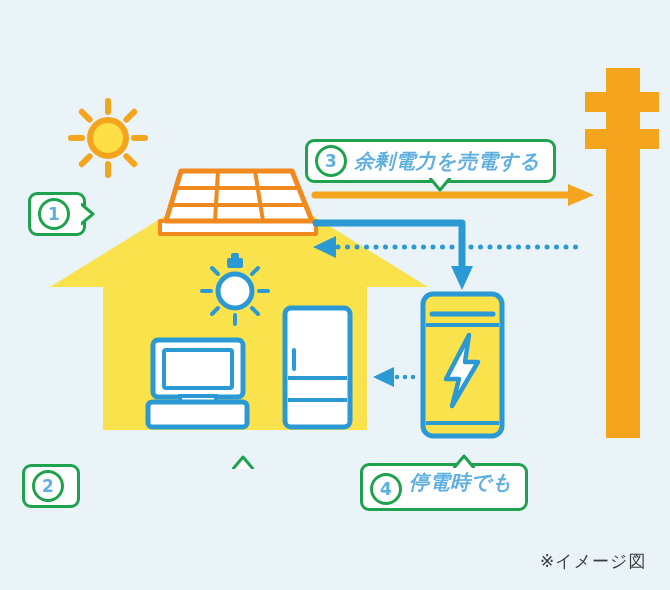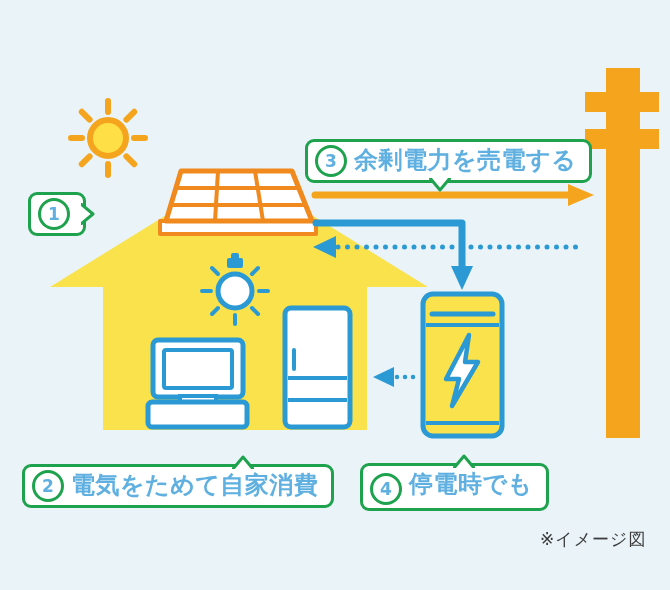--- a/index.html
+++ b/index.html
@@ -27,35 +27,35 @@
     position:absolute;display:flex;align-items:center;gap:7px;
     background:#fff;border:3px solid var(--green);border-radius:9px;
     padding:3px 13px 3px 7px;white-space:nowrap;
   }
   .num{
     flex:none;width:26px;height:26px;border:3px solid var(--green);
     border-radius:50%;display:flex;align-items:center;justify-content:center;
     color:var(--light-blue-text);font-weight:bold;font-size:17px;line-height:1;
   }
   .bubble-text{
-    color:var(--light-blue-text);font-weight:bold;font-size:24px;
-    letter-spacing:.5px;line-height:1.3;
+    color:var(--light-blue-text);font-weight:bold;font-size:20px;
+    letter-spacing:.5px;line-height:1.3;font-style:italic;
   }
   .tail{position:absolute;}
   .tail polygon{fill:#fff;}
   .tail polyline{fill:none;stroke:var(--green);stroke-width:3;stroke-linecap:round;stroke-linejoin:round;}
   #label-1{left:28px;top:192px;}
   #label-3{left:305px;top:139px;}
   #label-2{left:22px;top:464px;}
   #label-4{left:360px;top:463px;align-items:flex-start;}
   #label-4 .num{margin-top:4px;}
   .lines{display:flex;flex-direction:column;}
 
   #note{
-    position:absolute;left:540px;top:528px;
+    position:absolute;left:540px;top:550px;
     color:var(--note-color);font-size:17px;letter-spacing:1px;
   }
 </style>
 </head>
 <body>
 
 <div id="stage">
 
   <svg id="diagram-svg" width="670" height="590" viewBox="0 0 670 590">
 
@@ -164,21 +164,20 @@
     <span class="num">3</span>
     <span class="bubble-text">余剰電力を売電する</span>
     <svg class="tail" style="left:121px;bottom:-12px;" width="22" height="14">
       <polygon points="1,0 11,12 21,0"></polygon>
       <polyline points="1,0 11,12 21,0"></polyline>
     </svg>
   </div>
 
   <div class="bubble" id="label-2">
     <span class="num">2</span>
-    <span class="bubble-text">電気をためて自家消費</span>
     <svg class="tail" style="left:207px;top:-12px;" width="22" height="14">
       <polygon points="1,14 11,2 21,14"></polygon>
       <polyline points="1,14 11,2 21,14"></polyline>
     </svg>
   </div>
 
   <div class="bubble" id="label-4">
     <span class="num">4</span>
     <span class="lines">
       <span class="bubble-text">停電時でも</span>

